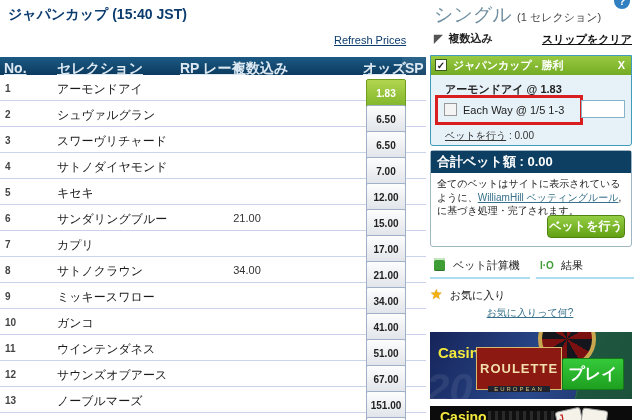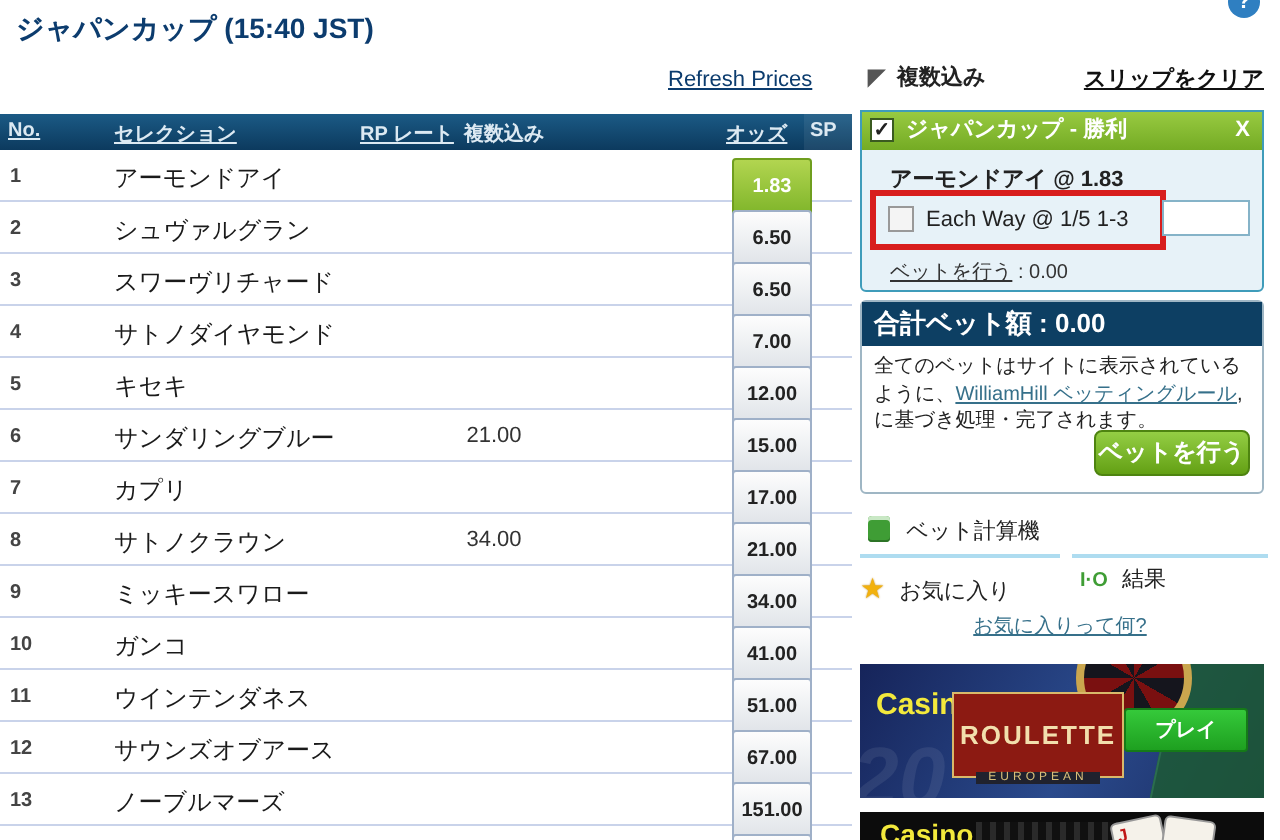--- a/index.html
+++ b/index.html
@@ -5,21 +5,21 @@
   * { margin:0; padding:0; box-sizing:border-box; }
   html,body { width:640px; height:420px; overflow:hidden; background:#fff;
               font-family:"Liberation Sans", sans-serif; }
   #stage { position:relative; width:640px; height:420px; background:#fff; overflow:hidden; }
 
   
   .evt-title { position:absolute; left:8px; top:6px; font-size:14px; font-weight:bold; color:#0c3c6e; }
   .refresh { position:absolute; left:334px; top:34px; font-size:11px; color:#0c3c6e;
              text-decoration:underline; cursor:pointer; }
   .thead { position:absolute; left:0; top:57px; width:426px; height:18px;
-           background:linear-gradient(#1b5a85,#0c3a5e); color:#dce9f2; font-size:10px; font-weight:bold; }
+           background:linear-gradient(#1b5a85,#0c3a5e); color:#dce9f2; font-size:14px; font-weight:bold; }
   .thead span { position:absolute; top:3px; }
   .th-no{left:4px;text-decoration:underline;} .th-sel{left:57px;text-decoration:underline;}
   .th-rp{left:180px;text-decoration:underline;text-align:center;} .th-prev{left:232px;}
   .th-odds{left:363px;text-decoration:underline;} .th-sp{left:405px;}
   .sp-shade { position:absolute; right:0; top:0; width:24px; height:18px; background:rgba(255,255,255,.07); }
   .tbody { position:absolute; left:0; top:75px; width:426px; height:345px; overflow:hidden; }
   .row { position:relative; height:26px; border-bottom:1px solid #c9d3ea; }
   .cell-no { position:absolute; left:5px; top:8px; font-size:10px; font-weight:bold; color:#444; }
   .cell-name { position:absolute; left:57px; top:6px; font-size:12px; font-weight:normal; color:#1a1a1a; }
   .cell-prev { position:absolute; left:223px; top:7px; width:48px; text-align:center; font-size:11px; color:#333; }
@@ -67,21 +67,21 @@
                line-height:22px; padding-left:6px; }
   .disclaimer { padding:4px 6px 0 6px; font-size:10px; line-height:1.35; color:#222; }
   .disclaimer a { color:#36708a; text-decoration:underline; cursor:pointer;text-align:center; }
   .place-bet { position:absolute; right:6px; bottom:8px; width:78px; height:23px;
                background:linear-gradient(#94ce44,#63a014); border:1px solid #4e8410; border-radius:4px;
                color:#fff; font-size:12px; font-weight:bold; cursor:pointer;
                font-family:"Liberation Sans",sans-serif; }
 
   .tools { position:absolute; left:2px; top:258px; width:204px; height:20px; font-size:11px; color:#222; }
   .tool { position:absolute; top:0; cursor:pointer; }
-  .tool-calc { left:4px; } .tool-res { left:110px;margin-top:24px; }
+  .tool-calc { left:4px; } .tool-res { left:110px; }
   .calc-icon { display:inline-block; width:11px; height:13px; background:#3f9d35; border-radius:2px;
                vertical-align:-2px; margin-right:5px;
                box-shadow:inset 0 2px 0 #c9e8c5, inset 0 -1px 0 #2c7326; }
   .res-icon { display:inline-block; font-size:10px; font-weight:bold; color:#1a4f2a; margin-right:4px; }
   .res-icon b { color:#3f9d35; }
   .tool-line1 { position:absolute; left:0; top:19px; width:100px; border-bottom:2px solid #aedcf0; }
   .tool-line2 { position:absolute; left:106px; top:19px; width:98px; border-bottom:2px solid #aedcf0; }
 
   .fav { position:absolute; left:2px; top:286px; font-size:11px; color:#222; }
   .star { color:#f2b10e; font-size:14px; margin-right:4px; text-shadow:0 0 1px #b57b00; }
@@ -97,23 +97,23 @@
            border:4px solid #caa64e;
            background:conic-gradient(#7a1010 0 30deg,#15151d 30deg 60deg,#7a1010 60deg 90deg,#15151d 90deg 120deg,#7a1010 120deg 150deg,#15151d 150deg 180deg,#7a1010 180deg 210deg,#15151d 210deg 240deg,#7a1010 240deg 270deg,#15151d 270deg 300deg,#7a1010 300deg 330deg,#15151d 330deg 360deg); }
   .felt { position:absolute; right:-10px; top:0; width:60px; height:67px; background:#1d5c31;
           opacity:.8; transform:skewX(-12deg); border-left:1px solid #2e7a44; }
   .logo { position:absolute; left:46px; top:16px; width:86px; text-align:center; }
   .logo-premium { font-size:10px; font-style:italic; font-weight:bold; color:#e8c96a; }
   .logo-roulette { font-size:13px; font-weight:bold; letter-spacing:1px; color:#f2dfad;
                    background:#8c1a12; border:1px solid #d9b96a; padding:13px 3px; }
   .logo-euro { display:inline-block; margin-top:1px; font-size:6px; letter-spacing:2px; color:#d9c07a;
                background:#20222e; padding:0 6px; }
-  .play-btn { position:absolute; right:8px; bottom:23px; width:62px; height:22px;
+  .play-btn { position:absolute; right:8px; bottom:9px; width:62px; height:32px;
               background:linear-gradient(#35c93a,#1ea020); border:1px solid #157a18; border-radius:2px;
-              color:#fff; font-size:10px; font-weight:bold; cursor:pointer;
+              color:#fff; font-size:16px; font-weight:bold; cursor:pointer;
               font-family:"Liberation Sans",sans-serif; }
 
   .banner2 { position:absolute; left:2px; top:406px; width:202px; height:40px; background:#0c0c0c;
              overflow:hidden; cursor:pointer; }
   .b2-brand { position:absolute; left:10px; top:3px; font-size:14px; font-weight:bold; color:#f3e93c; }
   .card { position:absolute; width:26px; height:36px; background:#f5f2ea; border-radius:3px;
           border:1px solid #999; top:3px; }
   .card1 { right:48px; transform:rotate(-12deg); }
   .card2 { right:26px; transform:rotate(8deg); }
   .card .pip { position:absolute; left:2px; top:1px; font-size:9px; font-weight:bold; color:#c01818; }
@@ -216,20 +216,24 @@
       <span class="cell-name">ノーブルマーズ</span>
       <span class="cell-prev"></span>
       <button class="odds-btn">151.00</button>
     </div>
       <div class="row-partial">
         <button class="odds-btn"></button>
       </div>
     </div>
 
   <div class="panel">
+    <div class="slip-title">
+      <span>シングル</span>
+      <span class="slip-sub">(1 セレクション)</span>
+    </div>
     <div class="help-circle">?</div>
 
     <div class="multi">
       <span class="multi-icon">◤</span>
       <span>複数込み</span>
     </div>
     <a class="clear-slip">スリップをクリア</a>
 
     <div class="sel-box">
       <div class="sel-head">

